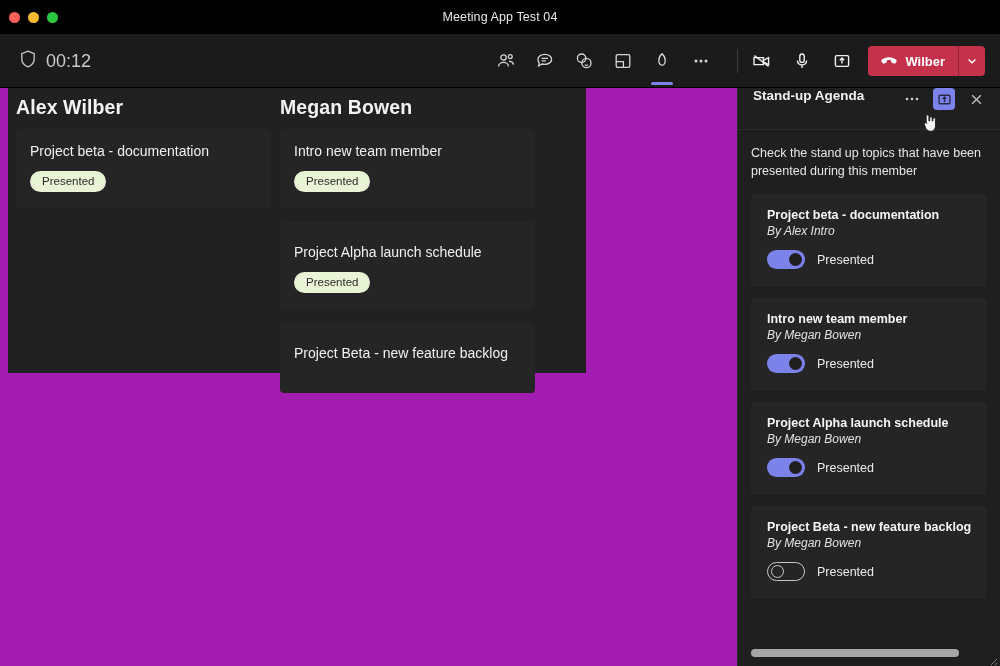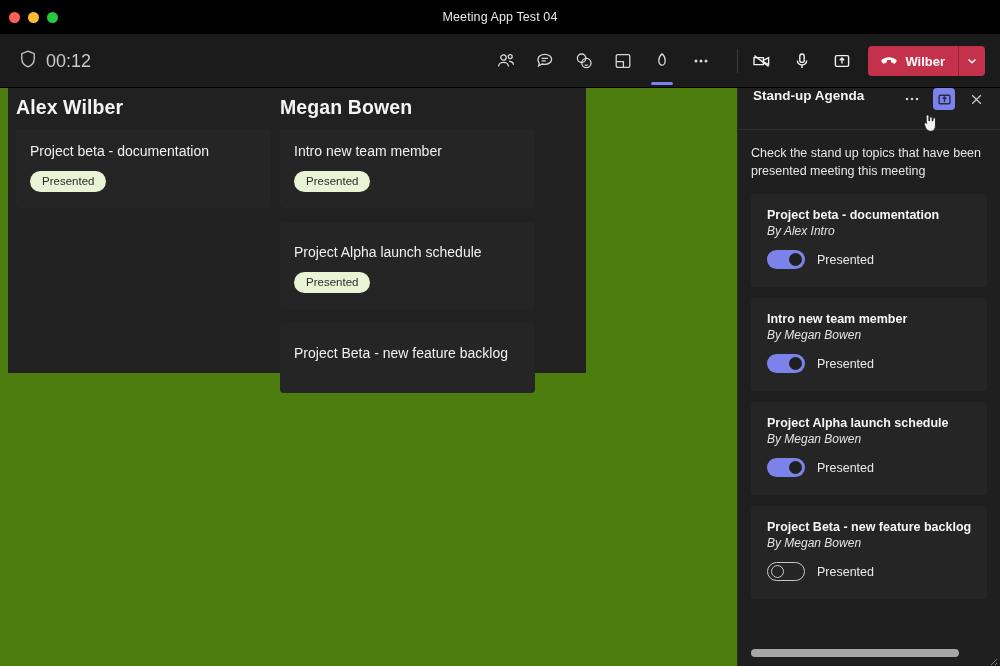--- a/index.html
+++ b/index.html
@@ -101,21 +101,21 @@
     color: #fff;
   }
 
   
   .body { position: relative; flex: 1 1 auto; display: flex; }
 
   
   .stage {
     position: relative;
     width: 737px; flex: 0 0 737px;
-    background: #4d7c0f;
+    background: #a21caf;
   }
   .shared-surface {
     position: absolute; left: 8px; top: 0px;
     width: 578px; height: 285px;
     background: #212121;
   }
   .col {
     position: absolute; top: 8px;
   }
   .col-alex { left: 16px; width: 255px; }
@@ -378,21 +378,21 @@
           </div>
           <div class="panel-icon-btn">
             <svg width="15" height="15" viewBox="0 0 16 16" fill="none" stroke="#c7c7c7" stroke-width="1.4">
               <path d="M3.4 3.4 12.6 12.6M12.6 3.4 3.4 12.6"></path>
             </svg>
           </div>
         </div>
       </div>
 
       <div class="panel-body">
-        <div class="panel-desc">Check the stand up topics that have been presented meeting this meeting</div>
+        <div class="panel-desc">Check the stand up topics that have been presented during this member</div>
 
         <div class="agenda-card">
           <div class="agenda-title">Project beta - documentation</div>
           <div class="agenda-by">By Alex Intro</div>
           <div class="toggle-row">
             <div class="toggle on">
                 <span class="knob"></span>
               </div>
             <span class="toggle-label">Presented</span>
           </div>

